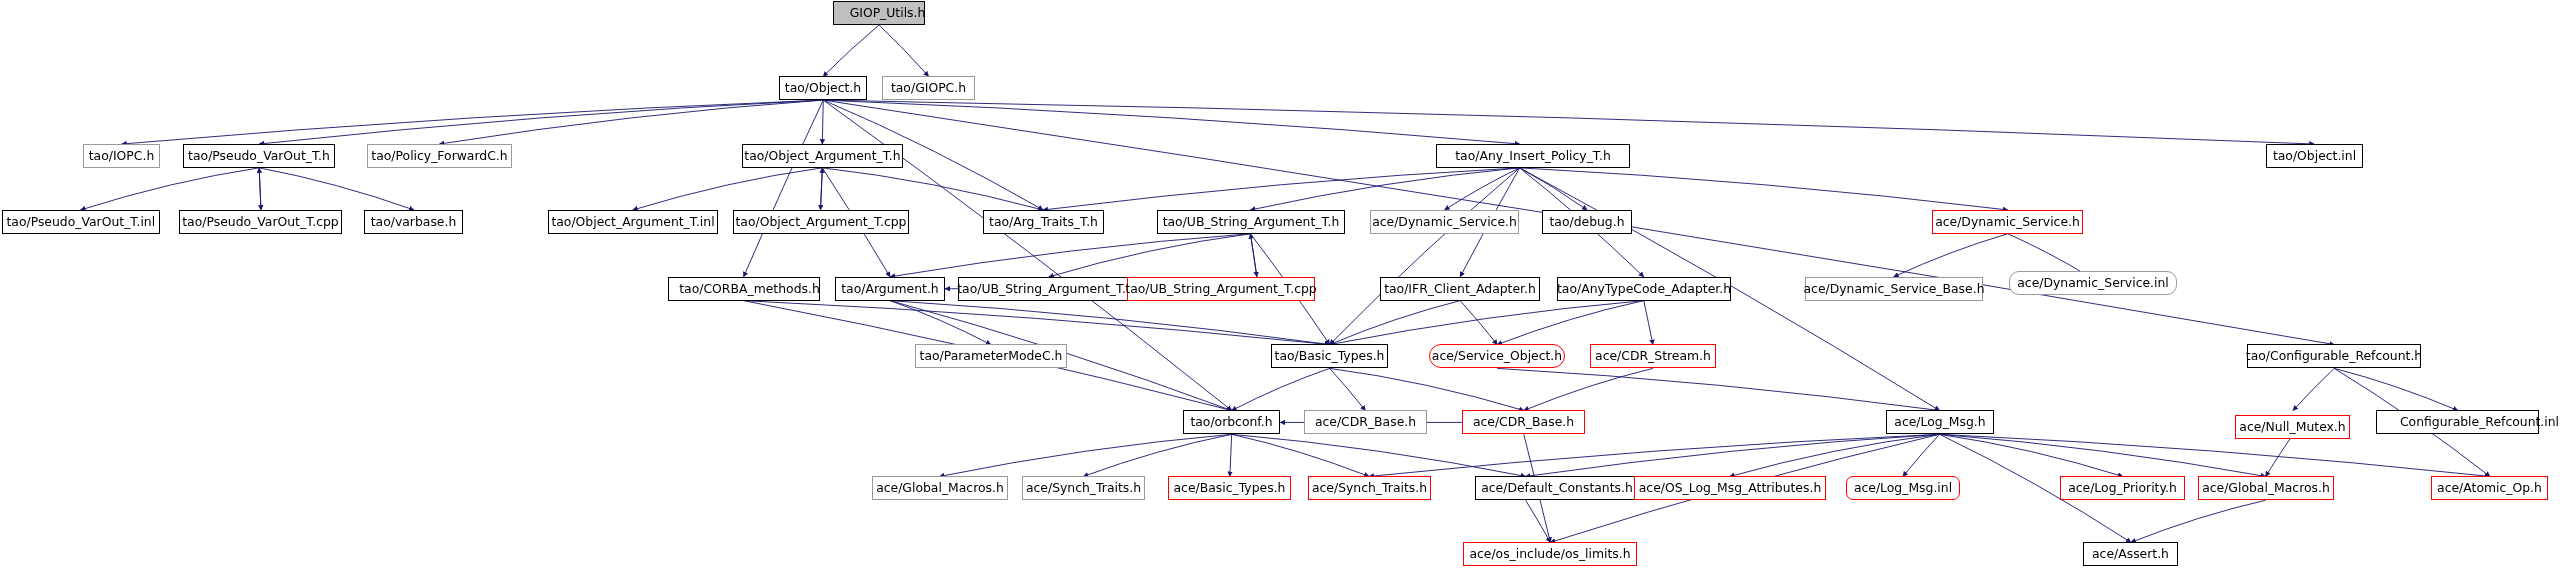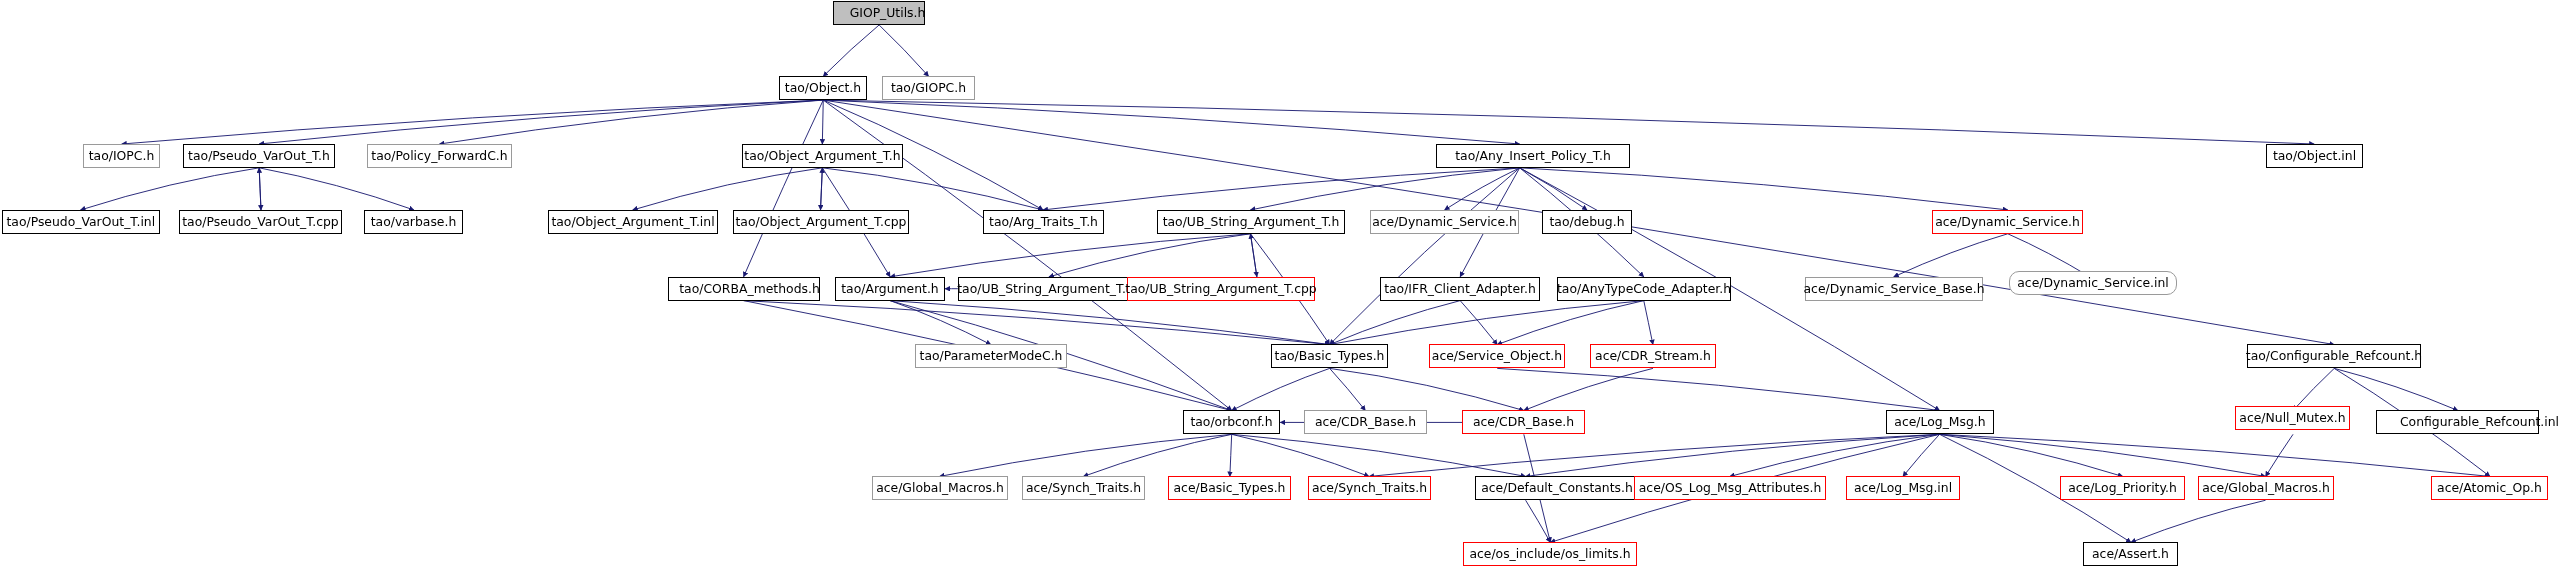--- a/index.html
+++ b/index.html
@@ -143,36 +143,36 @@
       <div class="node b-black" style="left: 668px; top: 277px; width: 152px; padding-left: 11px;">tao/CORBA_methods.h</div>
       <div class="node b-black" style="left: 835px; top: 277px; width: 110px;">tao/Argument.h</div>
       <div class="node b-black" style="left: 958px; top: 277px; width: 182px;">tao/UB_String_Argument_T.inl</div>
       <div class="node b-red" style="left: 1127px; top: 277px; width: 188px;">tao/UB_String_Argument_T.cpp</div>
       <div class="node b-black" style="left: 1380px; top: 277px; width: 160px;">tao/IFR_Client_Adapter.h</div>
       <div class="node b-black" style="left: 1557px; top: 277px; width: 174px;">tao/AnyTypeCode_Adapter.h</div>
       <div class="node b-grey" style="left: 1805px; top: 277px; width: 178px;">ace/Dynamic_Service_Base.h</div>
       <div class="node b-grey" style="left: 2009px; top: 271px; width: 168px; border-radius: 10px;">ace/Dynamic_Service.inl</div>
       <div class="node b-grey" style="left: 915px; top: 344px; width: 152px;">tao/ParameterModeC.h</div>
       <div class="node b-black" style="left: 1271px; top: 344px; width: 117px;">tao/Basic_Types.h</div>
-      <div class="node b-red" style="left: 1429px; top: 344px; width: 136px;">ace/Service_Object.h</div>
+      <div class="node b-red" style="left: 1429px; top: 344px; width: 136px; border-radius: 12px;">ace/Service_Object.h</div>
       <div class="node b-red" style="left: 1590px; top: 344px; width: 126px;">ace/CDR_Stream.h</div>
       <div class="node b-black" style="left: 2247px; top: 344px; width: 174px;">tao/Configurable_Refcount.h</div>
       <div class="node b-black" style="left: 1183px; top: 410px; width: 97px;">tao/orbconf.h</div>
       <div class="node b-grey" style="left: 1304px; top: 410px; width: 123px;">ace/CDR_Base.h</div>
       <div class="node b-red" style="left: 1462px; top: 410px; width: 123px;">ace/CDR_Base.h</div>
       <div class="node b-black" style="left: 1886px; top: 410px; width: 108px;">ace/Log_Msg.h</div>
-      <div class="node b-red" style="left: 2235px; top: 406px; width: 115px;">ace/Null_Mutex.h</div>
+      <div class="node b-red" style="left: 2235px; top: 415px; width: 115px;">ace/Null_Mutex.h</div>
       <div class="node b-black" style="left: 2376px; top: 410px; width: 163px; padding-left: 44px;">Configurable_Refcount.inl</div>
       <div class="node b-grey" style="left: 872px; top: 476px; width: 136px;">ace/Global_Macros.h</div>
       <div class="node b-grey" style="left: 1022px; top: 476px; width: 123px;">ace/Synch_Traits.h</div>
       <div class="node b-red" style="left: 1168px; top: 476px; width: 123px;">ace/Basic_Types.h</div>
       <div class="node b-red" style="left: 1308px; top: 476px; width: 123px;">ace/Synch_Traits.h</div>
       <div class="node b-black" style="left: 1447px; top: 476px; width: 164px; margin-left: 28px;">ace/Default_Constants.h</div>
       <div class="node b-red" style="left: 1634px; top: 476px; width: 192px;">ace/OS_Log_Msg_Attributes.h</div>
-      <div class="node b-red" style="left: 1846px; top: 476px; width: 114px;">ace/Log_Msg.inl</div>
+      <div class="node b-red" style="left: 1846px; top: 476px; width: 114px; border-radius: 7px;">ace/Log_Msg.inl</div>
       <div class="node b-red" style="left: 2060px; top: 476px; width: 125px;">ace/Log_Priority.h</div>
       <div class="node b-red" style="left: 2198px; top: 476px; width: 136px;">ace/Global_Macros.h</div>
       <div class="node b-red" style="left: 2431px; top: 476px; width: 117px;">ace/Atomic_Op.h</div>
       <div class="node b-red" style="left: 1463px; top: 542px; width: 174px;">ace/os_include/os_limits.h</div>
       <div class="node b-black" style="left: 2083px; top: 542px; width: 95px;">ace/Assert.h</div>
     </div>
 </div>
 
 
 </body></html>

